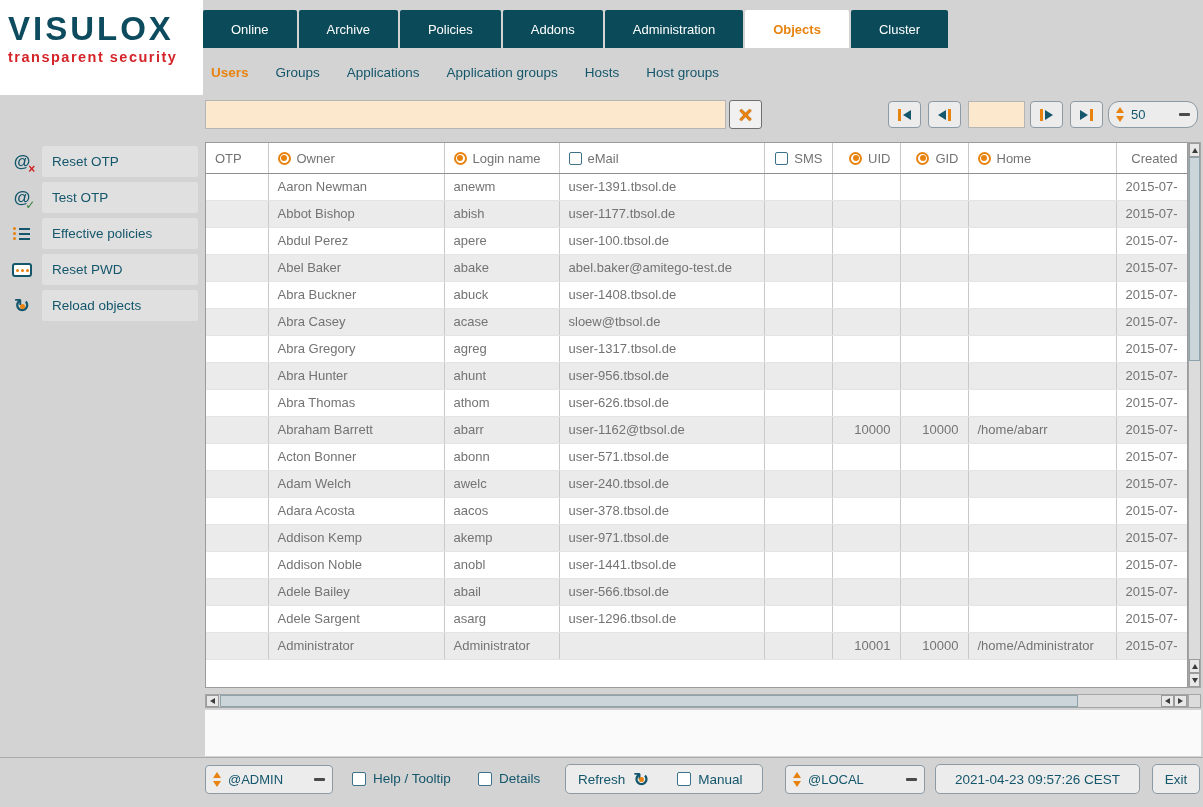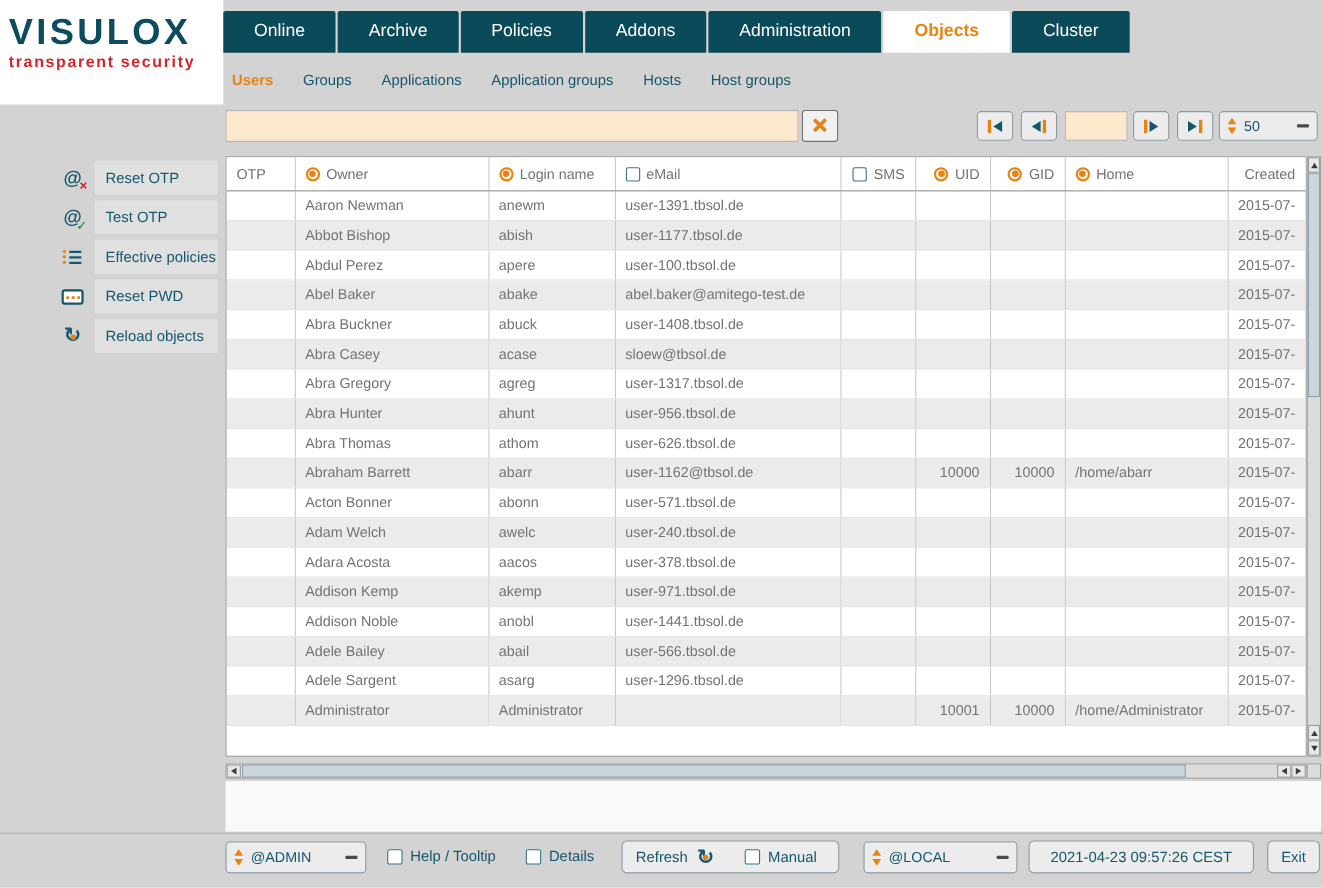--- a/index.html
+++ b/index.html
@@ -11,21 +11,21 @@
   .abs { position:absolute; }
 
   
   #logo { left:0; top:0; width:203px; height:95px; background:#fff; padding:12px 0 0 8px; }
   .logo-title { font-size:33px; font-weight:bold; color:#0d4b5e; letter-spacing:3px; line-height:1; }
   .logo-sub   { font-size:14.5px; font-weight:bold; color:#d42429; letter-spacing:1.5px; margin-top:4px; }
 
   
   #tabbar { left:203px; top:10px; height:38px; display:flex; }
   .tab { display:flex; align-items:center; justify-content:center; padding:0 28px; margin-right:2px;
-         background:#0b4a59; color:#fff; font-size:16px; border-radius:2px 2px 0 0; cursor:pointer; white-space:nowrap; }
+         background:#0b4a59; color:#fff; font-size:13px; border-radius:2px 2px 0 0; cursor:pointer; white-space:nowrap; }
   .tab.active { background:#fff; color:#e8830f; font-weight:bold; }
 
   
   #subnav { left:203px; top:48px; height:48px; display:flex; align-items:center; gap:27px; padding-left:8px; font-size:13.5px; }
   .subnav-item { cursor:pointer; white-space:nowrap; }
   .subnav-item.active { color:#e8830f; font-weight:bold; }
 
   
   #search-input { left:205px; top:100px; width:521px; height:29px; background:#fbe8cd;
                   border:1px solid #b5b5b5; padding:0 8px; font-size:13px; color:#14566b; }
@@ -43,25 +43,25 @@
   .t-right { width:0; height:0; border-top:5.5px solid transparent; border-bottom:5.5px solid transparent; border-left:8px solid #14566b; }
   .vb { width:3px; height:12px; background:#e8830f; }
 
   .spin-ctl { display:flex; align-items:center; gap:7px; background:#ececec; border:1px solid #8b9aa4;
               border-radius:4px; padding:0 7px; font-size:13px; color:#14566b; cursor:pointer; }
   .spin-label { flex:1; text-align:left; white-space:nowrap; overflow:hidden; }
   .arrows { display:flex; flex-direction:column; gap:3px; flex:none; }
   .tri-up   { width:0; height:0; border-left:4.5px solid transparent; border-right:4.5px solid transparent; border-bottom:6px solid #e8830f; }
   .tri-down { width:0; height:0; border-left:4.5px solid transparent; border-right:4.5px solid transparent; border-top:6px solid #e8830f; }
   .grip { width:11px; height:3px; background:#4a4a4a; border-radius:1px; flex:none; }
-  #page-size { left:1108px; top:101px; width:90px; height:27px; }
+  #page-size { left:1108px; top:101px; width:90px; height:27px;border-radius:11px; }
 
   
   #sidebar { left:0; top:146px; width:201px; }
-  .side-item { display:flex; height:31px; margin-bottom:5px; padding-left:9px; gap:7px; cursor:pointer;margin-left:44px; }
+  .side-item { display:flex; height:31px; margin-bottom:5px; padding-left:9px; gap:7px; cursor:pointer; }
   .side-icon { width:26px; display:flex; justify-content:center; align-items:center; flex:none; }
   .side-label { flex:1; background:#e0e0e0; height:31px; line-height:31px; padding-left:10px; margin-right:3px;
                 font-size:13.5px; border-radius:2px; white-space:nowrap; }
 
   .at-icon { position:relative; font-weight:bold; font-size:17px; color:#14566b; line-height:1; }
   .at-icon::before { content:"@"; }
   .at-badge { position:absolute; right:-5px; bottom:-5px; font-size:12px; font-weight:bold; line-height:1; }
   .badge-x::before { content:"×"; color:#cf1d1d; }
   .badge-check::before { content:"✓"; color:#2e7d32; }
 

